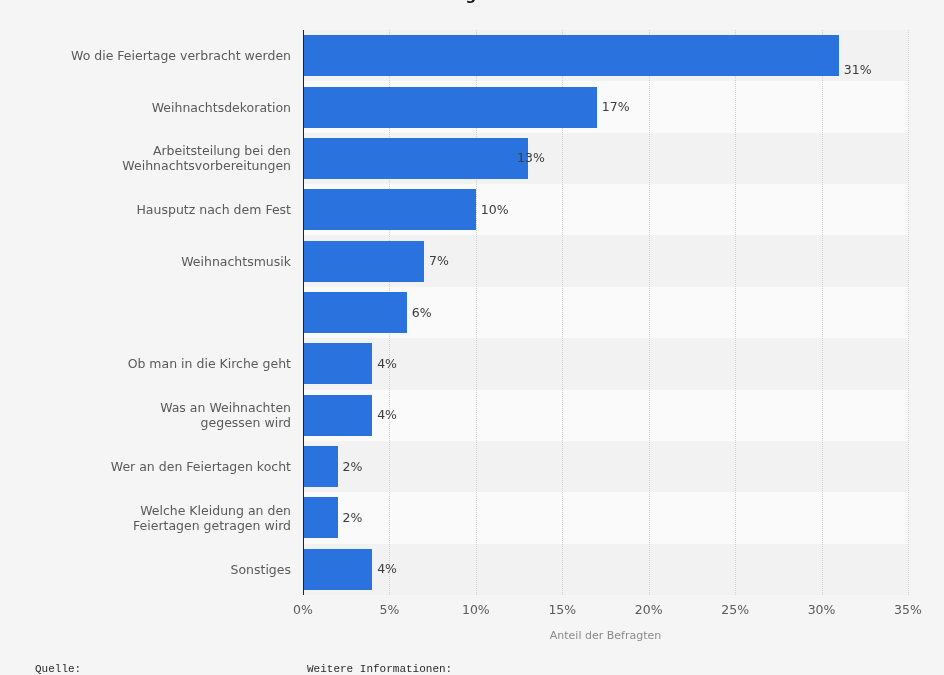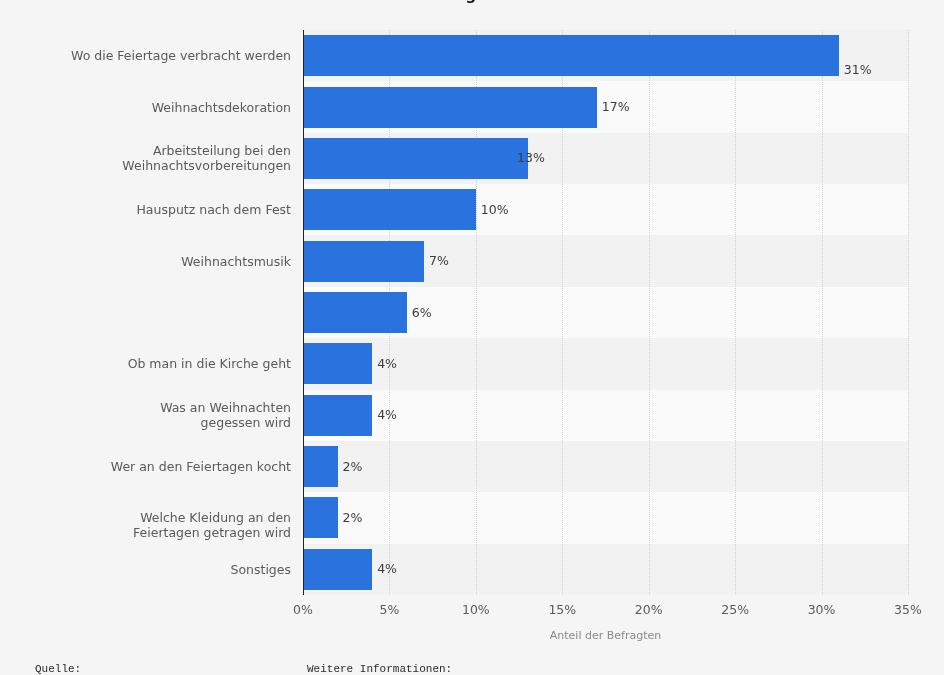--- a/index.html
+++ b/index.html
@@ -210,21 +210,21 @@
       <div class="cat-label" style="top: 18.1818px;">Wo die Feiertage verbracht werden</div>
       <div class="cat-label" style="top: 69.5455px;">Weihnachtsdekoration</div>
       <div class="cat-label" style="top: 113.409px; text-align: right;">Arbeitsteilung bei den
 Weihnachtsvorbereitungen</div>
       <div class="cat-label" style="top: 172.273px;">Hausputz nach dem Fest</div>
       <div class="cat-label" style="top: 223.636px;">Weihnachtsmusik</div>
       <div class="cat-label" style="top: 326.364px;">Ob man in die Kirche geht</div>
       <div class="cat-label" style="top: 370.227px;">Was an Weihnachten
 gegessen wird</div>
       <div class="cat-label" style="top: 429.091px;">Wer an den Feiertagen kocht</div>
-      <div class="cat-label" style="top: 472.955px; margin-top: 7px;">Welche Kleidung an den
+      <div class="cat-label" style="top: 472.955px;">Welche Kleidung an den
 Feiertagen getragen wird</div>
       <div class="cat-label" style="top: 531.818px;">Sonstiges</div>
     </div>
 
   <div id="tick-labels">
       <div class="tick-label" style="left: 303px;">0%</div>
       <div class="tick-label" style="left: 389.429px;">5%</div>
       <div class="tick-label" style="left: 475.857px;">10%</div>
       <div class="tick-label" style="left: 562.286px;">15%</div>
       <div class="tick-label" style="left: 648.714px;">20%</div>

